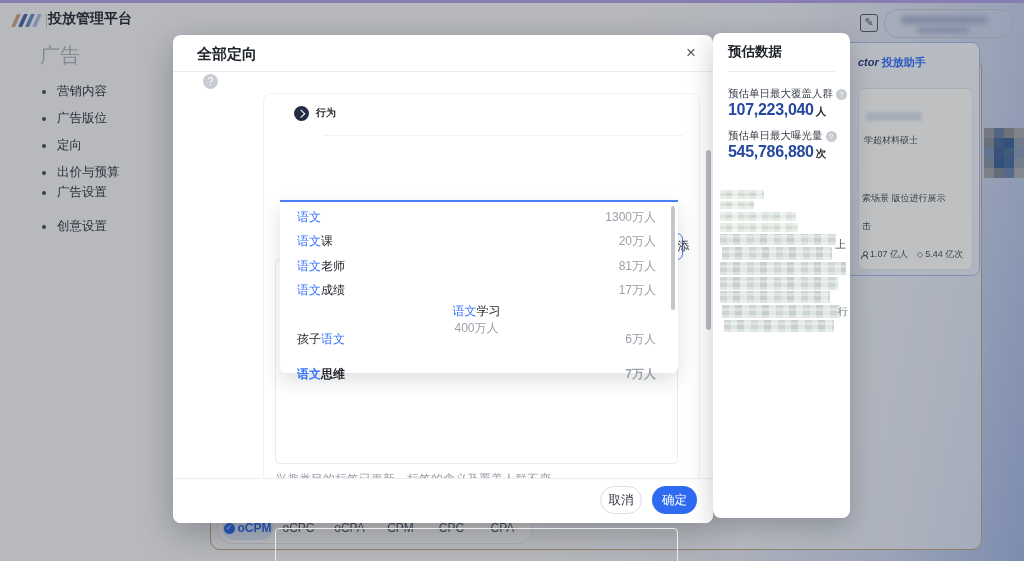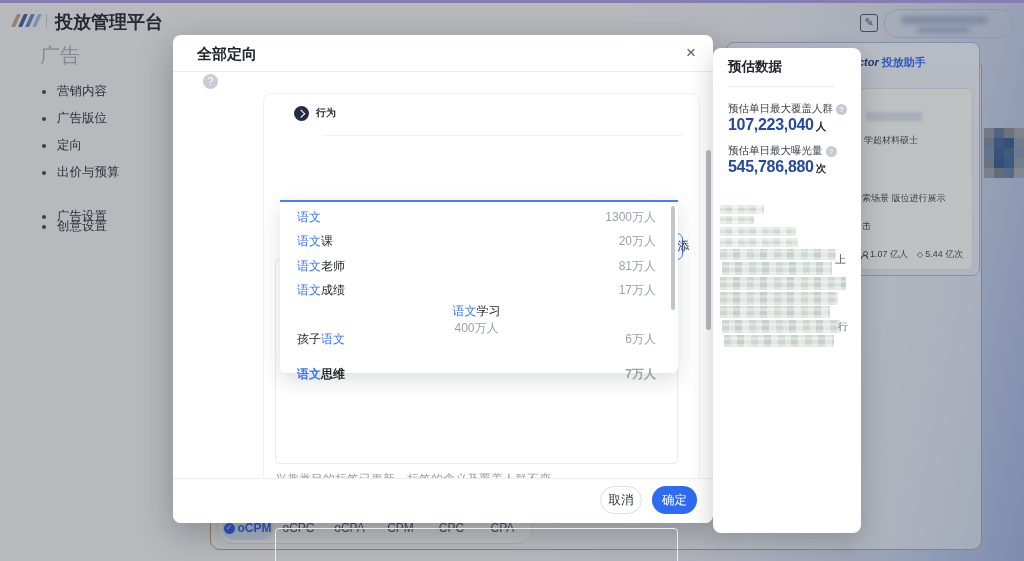--- a/index.html
+++ b/index.html
@@ -8,21 +8,21 @@
        background:#f4f5f8;-webkit-font-smoothing:antialiased;}
   .abs{position:absolute;}
 
   
   #bg{left:0;top:0;width:1024px;height:561px;
       background:linear-gradient(102deg,#f5f6f9 55%,#eceff7 70%,#ccd7f0 88%,#a5b8e6 100%);}
   #top-strip{left:0;top:0;width:1024px;height:3px;background:#b2a4ea;}
   #logo{left:14px;top:13px;width:30px;height:15px;}
   .stripe{position:absolute;top:1px;width:4px;height:13px;transform:skewX(-24deg);border-radius:1px;}
   #hdr-divider{left:46px;top:14px;width:1px;height:14px;background:#c9ccd3;}
-  #hdr-title{left:55px;top:10px;font-size:18px;font-weight:700;color:#2b303b;}
+  #hdr-title{left:48px;top:10px;font-size:14px;font-weight:700;color:#2b303b;}
   #edit-ic{left:860px;top:14px;width:16px;height:16px;border:1.4px solid #5a5f6a;border-radius:3px;
            color:#5a5f6a;font-size:11px;line-height:15px;text-align:center;}
   #acct-pill{left:884px;top:9px;width:128px;height:27px;border:1px solid #c6cad3;border-radius:14px;}
   .blob{position:absolute;background:#a9b6d6;filter:blur(2.5px);border-radius:3px;}
   #sb-heading{left:40px;top:42px;font-size:20px;color:#aeb3bd;font-weight:500;}
   .side-item{position:absolute;left:42px;font-size:12.5px;color:#363c47;display:flex;align-items:center;gap:11px;}
   .side-dot{width:4px;height:4px;border-radius:50%;background:#4a4f58;}
   #gold-card{left:210px;top:58px;width:770px;height:490px;border:1px solid #c2a884;border-radius:10px;
              background:rgba(252,253,255,.55);}
   #assist-card{left:726px;top:42px;width:252px;height:232px;border:1px solid #a9bcec;border-radius:8px;
@@ -92,21 +92,21 @@
   #dd-scroll{left:391px;top:4px;width:4px;height:104px;background:#c2c5ca;border-radius:2px;}
   #m-scroll{left:533px;top:115px;width:5px;height:180px;background:#babdc2;border-radius:2.5px;}
   #m-footer{left:0;top:443px;width:540px;height:45px;background:#fff;border-top:1px solid #ededf0;
             border-radius:0 0 8px 8px;box-sizing:border-box;}
   .btn{position:absolute;top:7px;height:28px;border-radius:14px;font-size:12.5px;display:flex;
        align-items:center;justify-content:center;box-sizing:border-box;}
   #btn-cancel{left:427px;width:42px;border:1px solid #dcdfe3;background:#fff;color:#2b303a;}
   #btn-ok{left:479px;width:45px;background:#2e6bf0;color:#fff;}
 
   
-  #panel{left:713px;top:48px;width:148px;height:485px;background:#fff;border-radius:8px;
+  #panel{left:713px;top:33px;width:137px;height:485px;background:#fff;border-radius:8px;
          box-shadow:0 8px 26px rgba(15,18,26,.22);}
   #p-title{left:15px;top:10px;font-size:13.5px;font-weight:700;color:#21252c;}
   #p-div{left:15px;top:38px;width:107px;height:1px;background:#ededf0;}
   .p-label{position:absolute;left:15px;font-size:10.5px;color:#3a3f49;white-space:nowrap;display:flex;align-items:center;gap:3px;}
   .p-help{display:inline-flex;width:11px;height:11px;border-radius:50%;background:#c6cad1;color:#fff;
           font-size:8px;align-items:center;justify-content:center;}
   .p-value{position:absolute;left:15px;font-size:16px;font-weight:700;color:#27499d;letter-spacing:-.3px;white-space:nowrap;}
   .p-unit{font-size:10.5px;color:#23262d;font-weight:700;margin-left:2px;}
   .mosaic{position:absolute;border-radius:1px;
      background-image:repeating-linear-gradient(0deg,rgba(255,255,255,.4) 0 3px,rgba(0,0,0,0) 3px 6px),
@@ -147,21 +147,21 @@
         <span>广告版位</span>
       </div>
       <div class="side-item" style="top: 137px;">
         <span class="side-dot"></span>
         <span>定向</span>
       </div>
       <div class="side-item" style="top: 164px;">
         <span class="side-dot"></span>
         <span>出价与预算</span>
       </div>
-      <div class="side-item" style="top: 208px;">
+      <div class="side-item" style="top: 184px;">
         <span class="side-dot"></span>
         <span>广告设置</span>
       </div>
       <div class="side-item" style="top: 218px;">
         <span class="side-dot"></span>
         <span>创意设置</span>
       </div>
     </div>
 
   <div id="gold-card" class="abs"></div>

